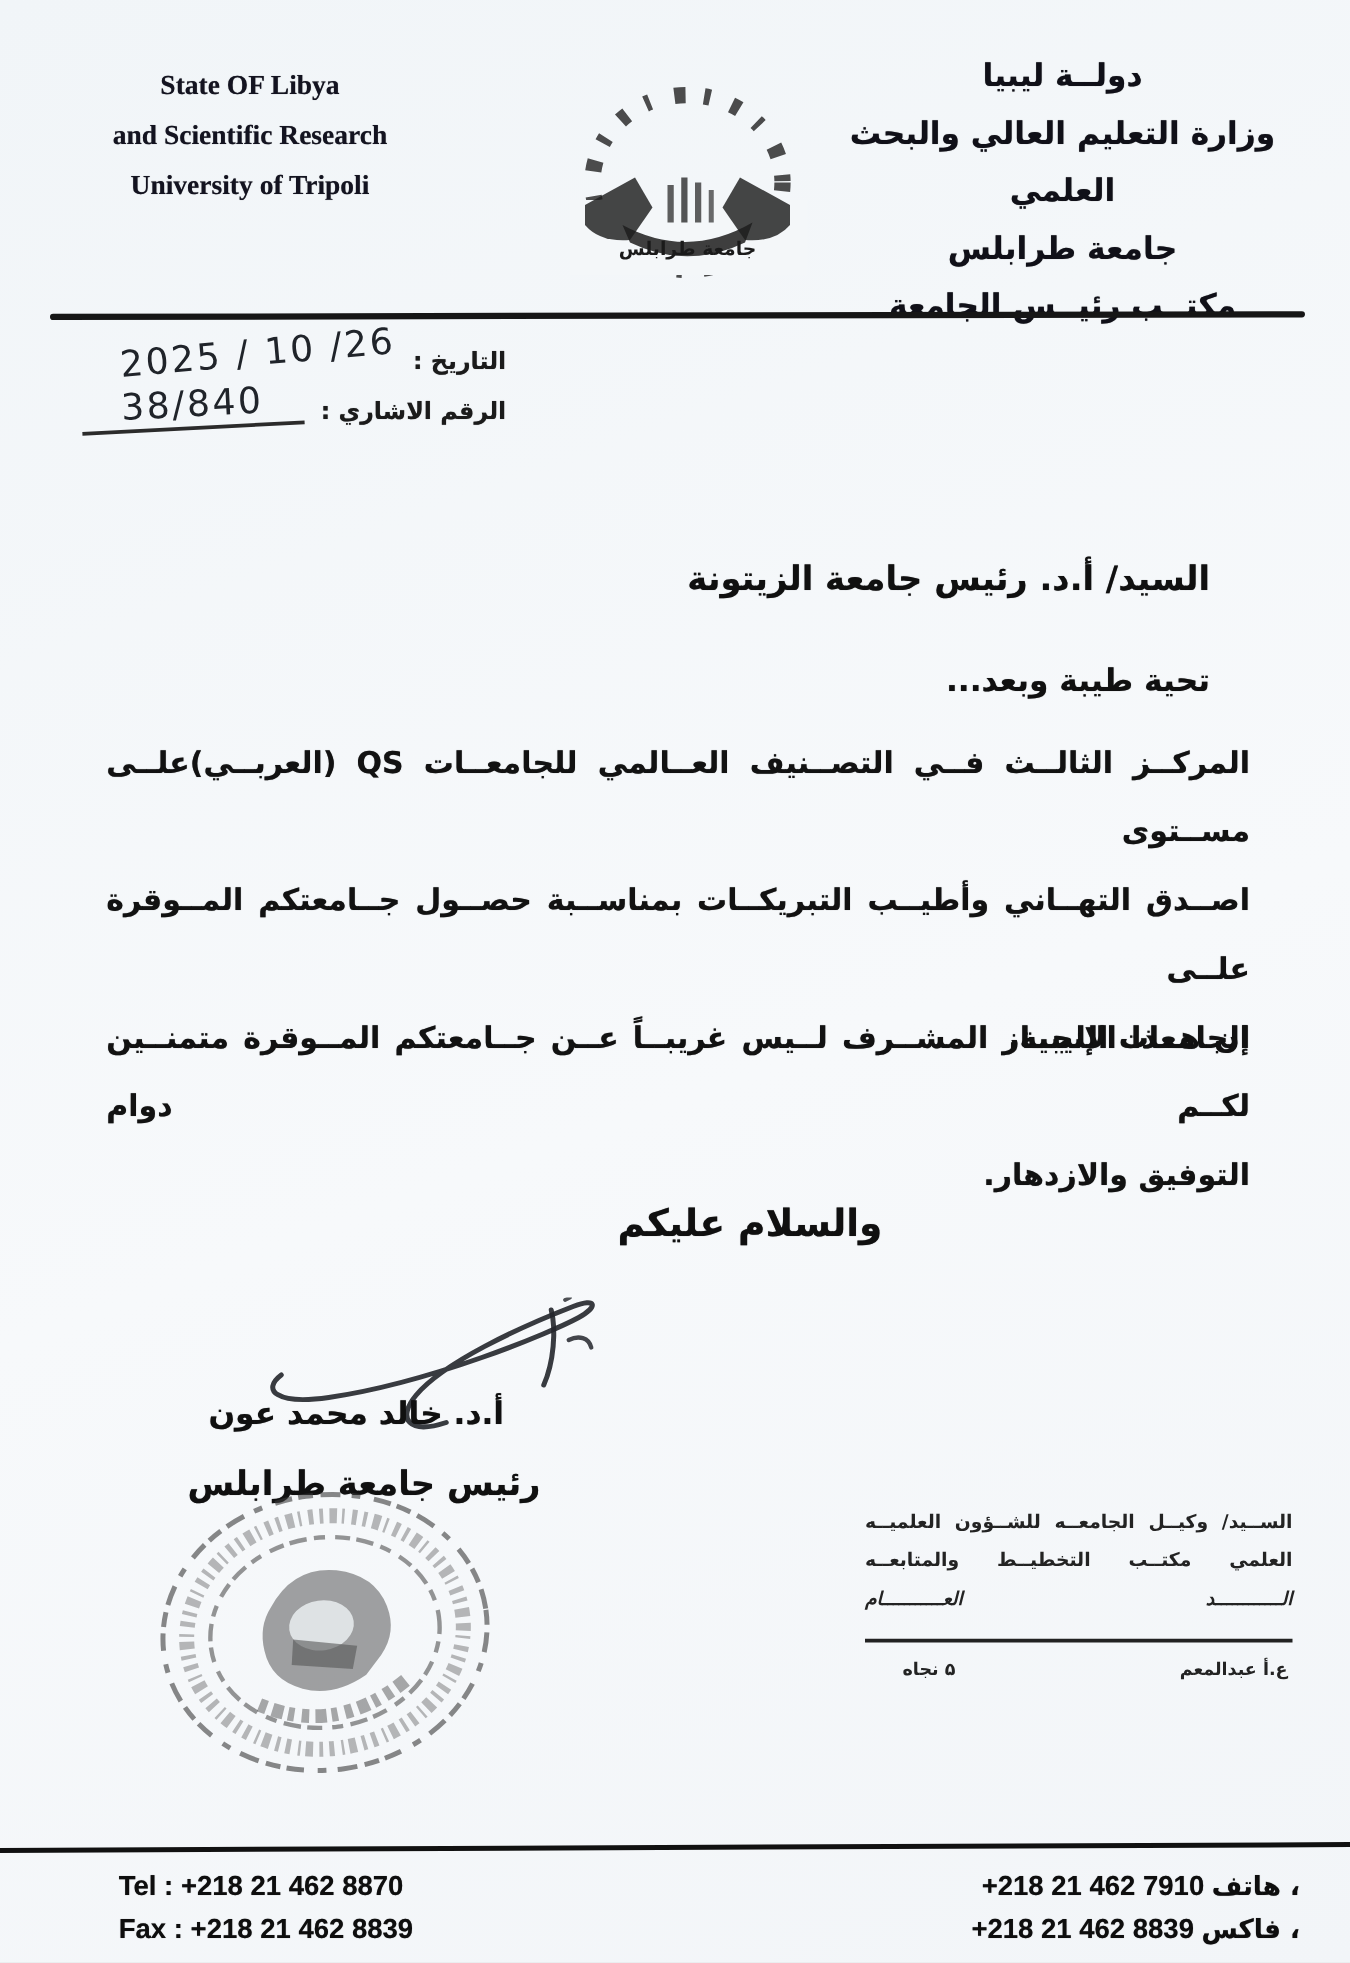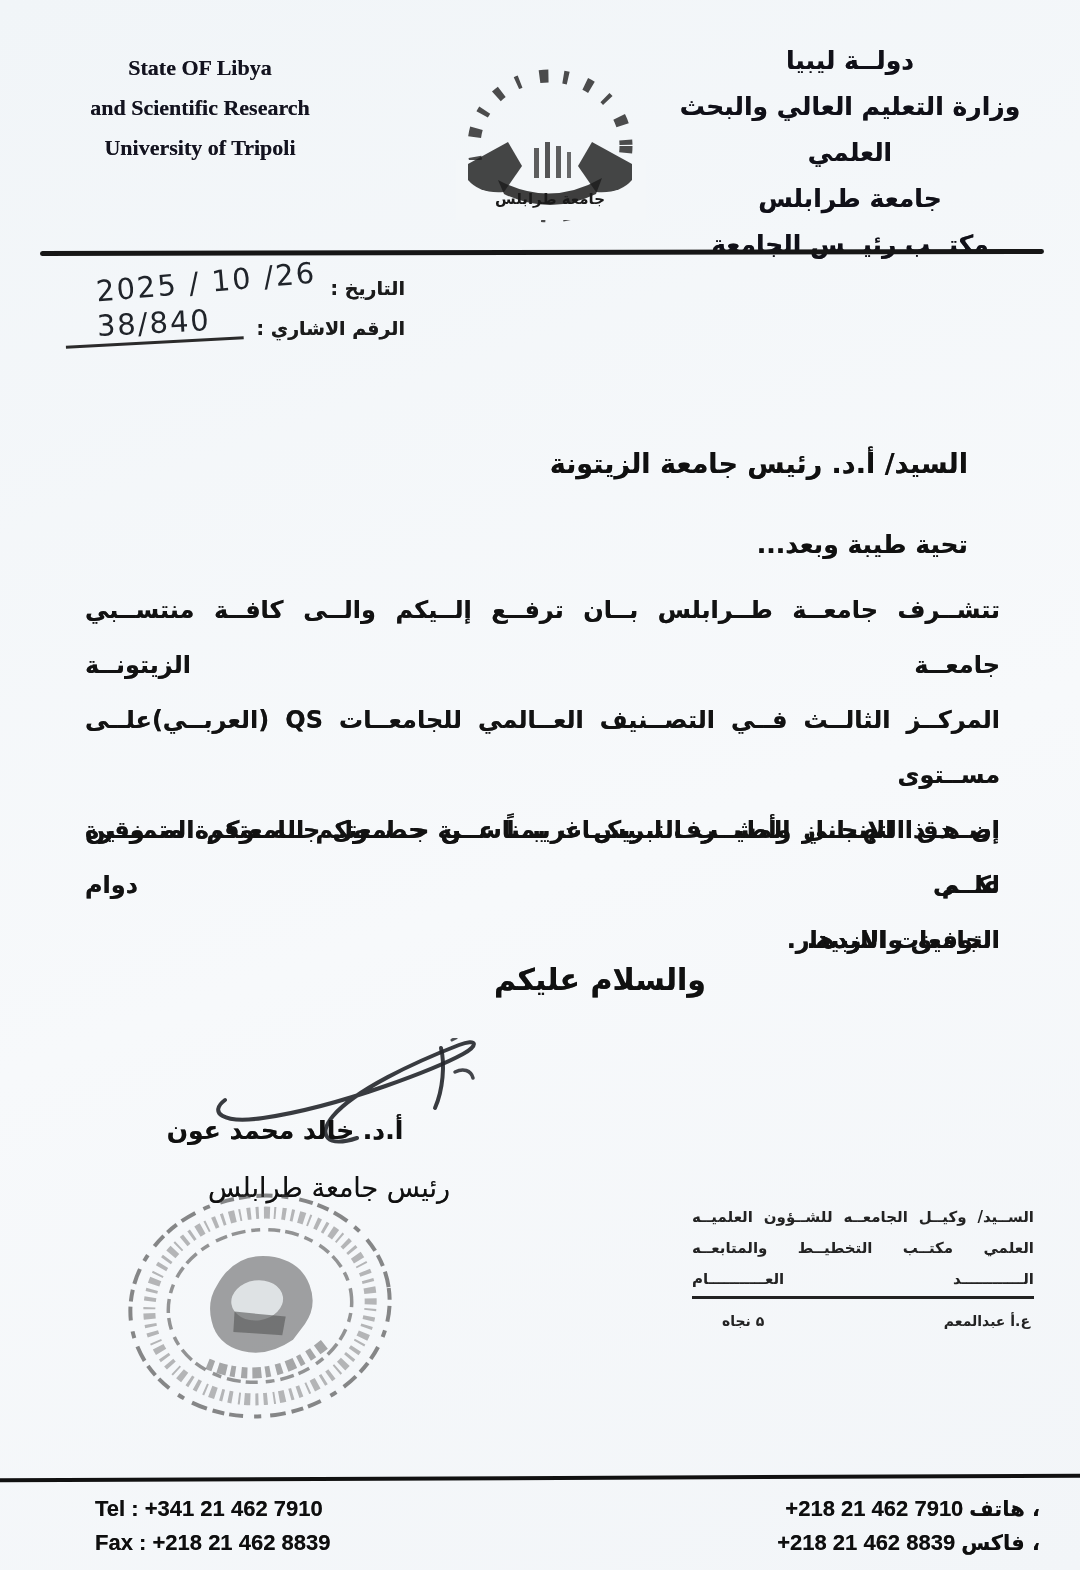--- a/index.html
+++ b/index.html
@@ -77,32 +77,32 @@
     position:absolute;left:120px;width:960px;top:962px;text-align:center;
     direction:rtl;font-weight:bold;font-size:30px;color:#101010;
   }
   
   .sig-scribble{position:absolute;left:205px;top:1038px;width:330px;height:115px;}
   .sig-name{
     position:absolute;left:140px;top:1116px;width:290px;text-align:center;
     direction:rtl;font-weight:bold;font-size:25px;color:#101010;
   }
   .sig-title{
-    position:absolute;left:150px;top:1172px;width:300px;text-align:right;
-    direction:rtl;font-weight:normal;font-size:27px;color:#101010;
+    position:absolute;left:150px;top:1172px;width:300px;text-align:left;
+    direction:rtl;font-weight:bold;font-size:27px;color:#101010;
   }
   .stamp{position:absolute;left:108px;top:1188px;width:304px;height:236px;opacity:.85;filter:blur(.3px);}
   
   .cc{
     position:absolute;right:46px;top:1202px;width:342px;
     direction:rtl;font-weight:bold;font-size:15px;line-height:31px;
     color:#232323;filter:blur(.25px);
   }
   .cc .jline{text-align:justify;text-align-last:justify;}
-  .cc-underlined{border-bottom:3px solid #222;padding-bottom:1px;}
+  .cc-underlined{border-bottom:3px solid #222;padding-bottom:16px;font-style:italic;}
   .cc-bottom{display:flex;justify-content:space-between;margin-top:7px;font-size:14px;padding:0 4px 0 30px;}
   
   .rule-bottom{
     position:absolute;left:0;right:0;top:1476px;height:4px;
     background:#111;transform:rotate(-0.25deg);
   }
   .ft-en{
     position:absolute;left:95px;top:1492px;
     font-family:"Liberation Sans","DejaVu Sans",sans-serif;
     font-weight:bold;font-size:22px;line-height:34px;color:#0e0e0e;
@@ -157,21 +157,20 @@
     <div class="ref-row">
       <span class="ref-label ink">الرقم الاشاري :</span>
       <span class="hand hand-ref">38/840</span>
     </div>
   </div>
 
   <div class="addressee ink">السيد/ أ.د. رئيس جامعة الزيتونة</div>
   <div class="salutation ink">تحية طيبة وبعد...</div>
 
   <div class="body-par p1">
-    <div class="jline ink">تتشــرف جامعــة طــرابلس بــان ترفــع إلــيكم والــى كافــة منتســبي جامعــة الزيتونــة</div>
     <div class="jline ink">المركــز الثالــث فــي التصــنيف العــالمي للجامعــات QS (العربــي)علــى مســتوى</div>
     <div class="jline ink">اصــدق التهــاني وأطيــب التبريكــات بمناســبة حصــول جــامعتكم المــوقرة علــى</div>
     <div class="lline ink">الجامعات الليبية.</div>
   </div>
 
   <div class="body-par p2">
     <div class="jline ink">إن هــذا الإنجــاز المشــرف لــيس غريبــاً عــن جــامعتكم المــوقرة متمنــين لكــم دوام</div>
     <div class="lline ink">التوفيق والازدهار.</div>
   </div>
 
@@ -209,21 +208,21 @@
     <div class="jline cc-underlined">الــــــــــــد العـــــــــــام</div>
     <div class="cc-bottom">
       <span>ع.أ عبدالمعم</span>
       <span>۵ نجاه</span>
     </div>
   </div>
 
   <div class="rule-bottom"></div>
 
   <div class="ft-en ink">
-    <div>Tel : +341 21 462 7910</div>
+    <div>Tel : +218 21 462 8870</div>
     <div>Fax : +218 21 462 8839</div>
   </div>
 
   <div class="ft-ar ink">
     <div class="ft-row">
       <span class="ft-num">+218 21 462 7910</span>
       <span>هاتف ،</span>
     </div>
     <div class="ft-row">
       <span class="ft-num">+218 21 462 8839</span>

